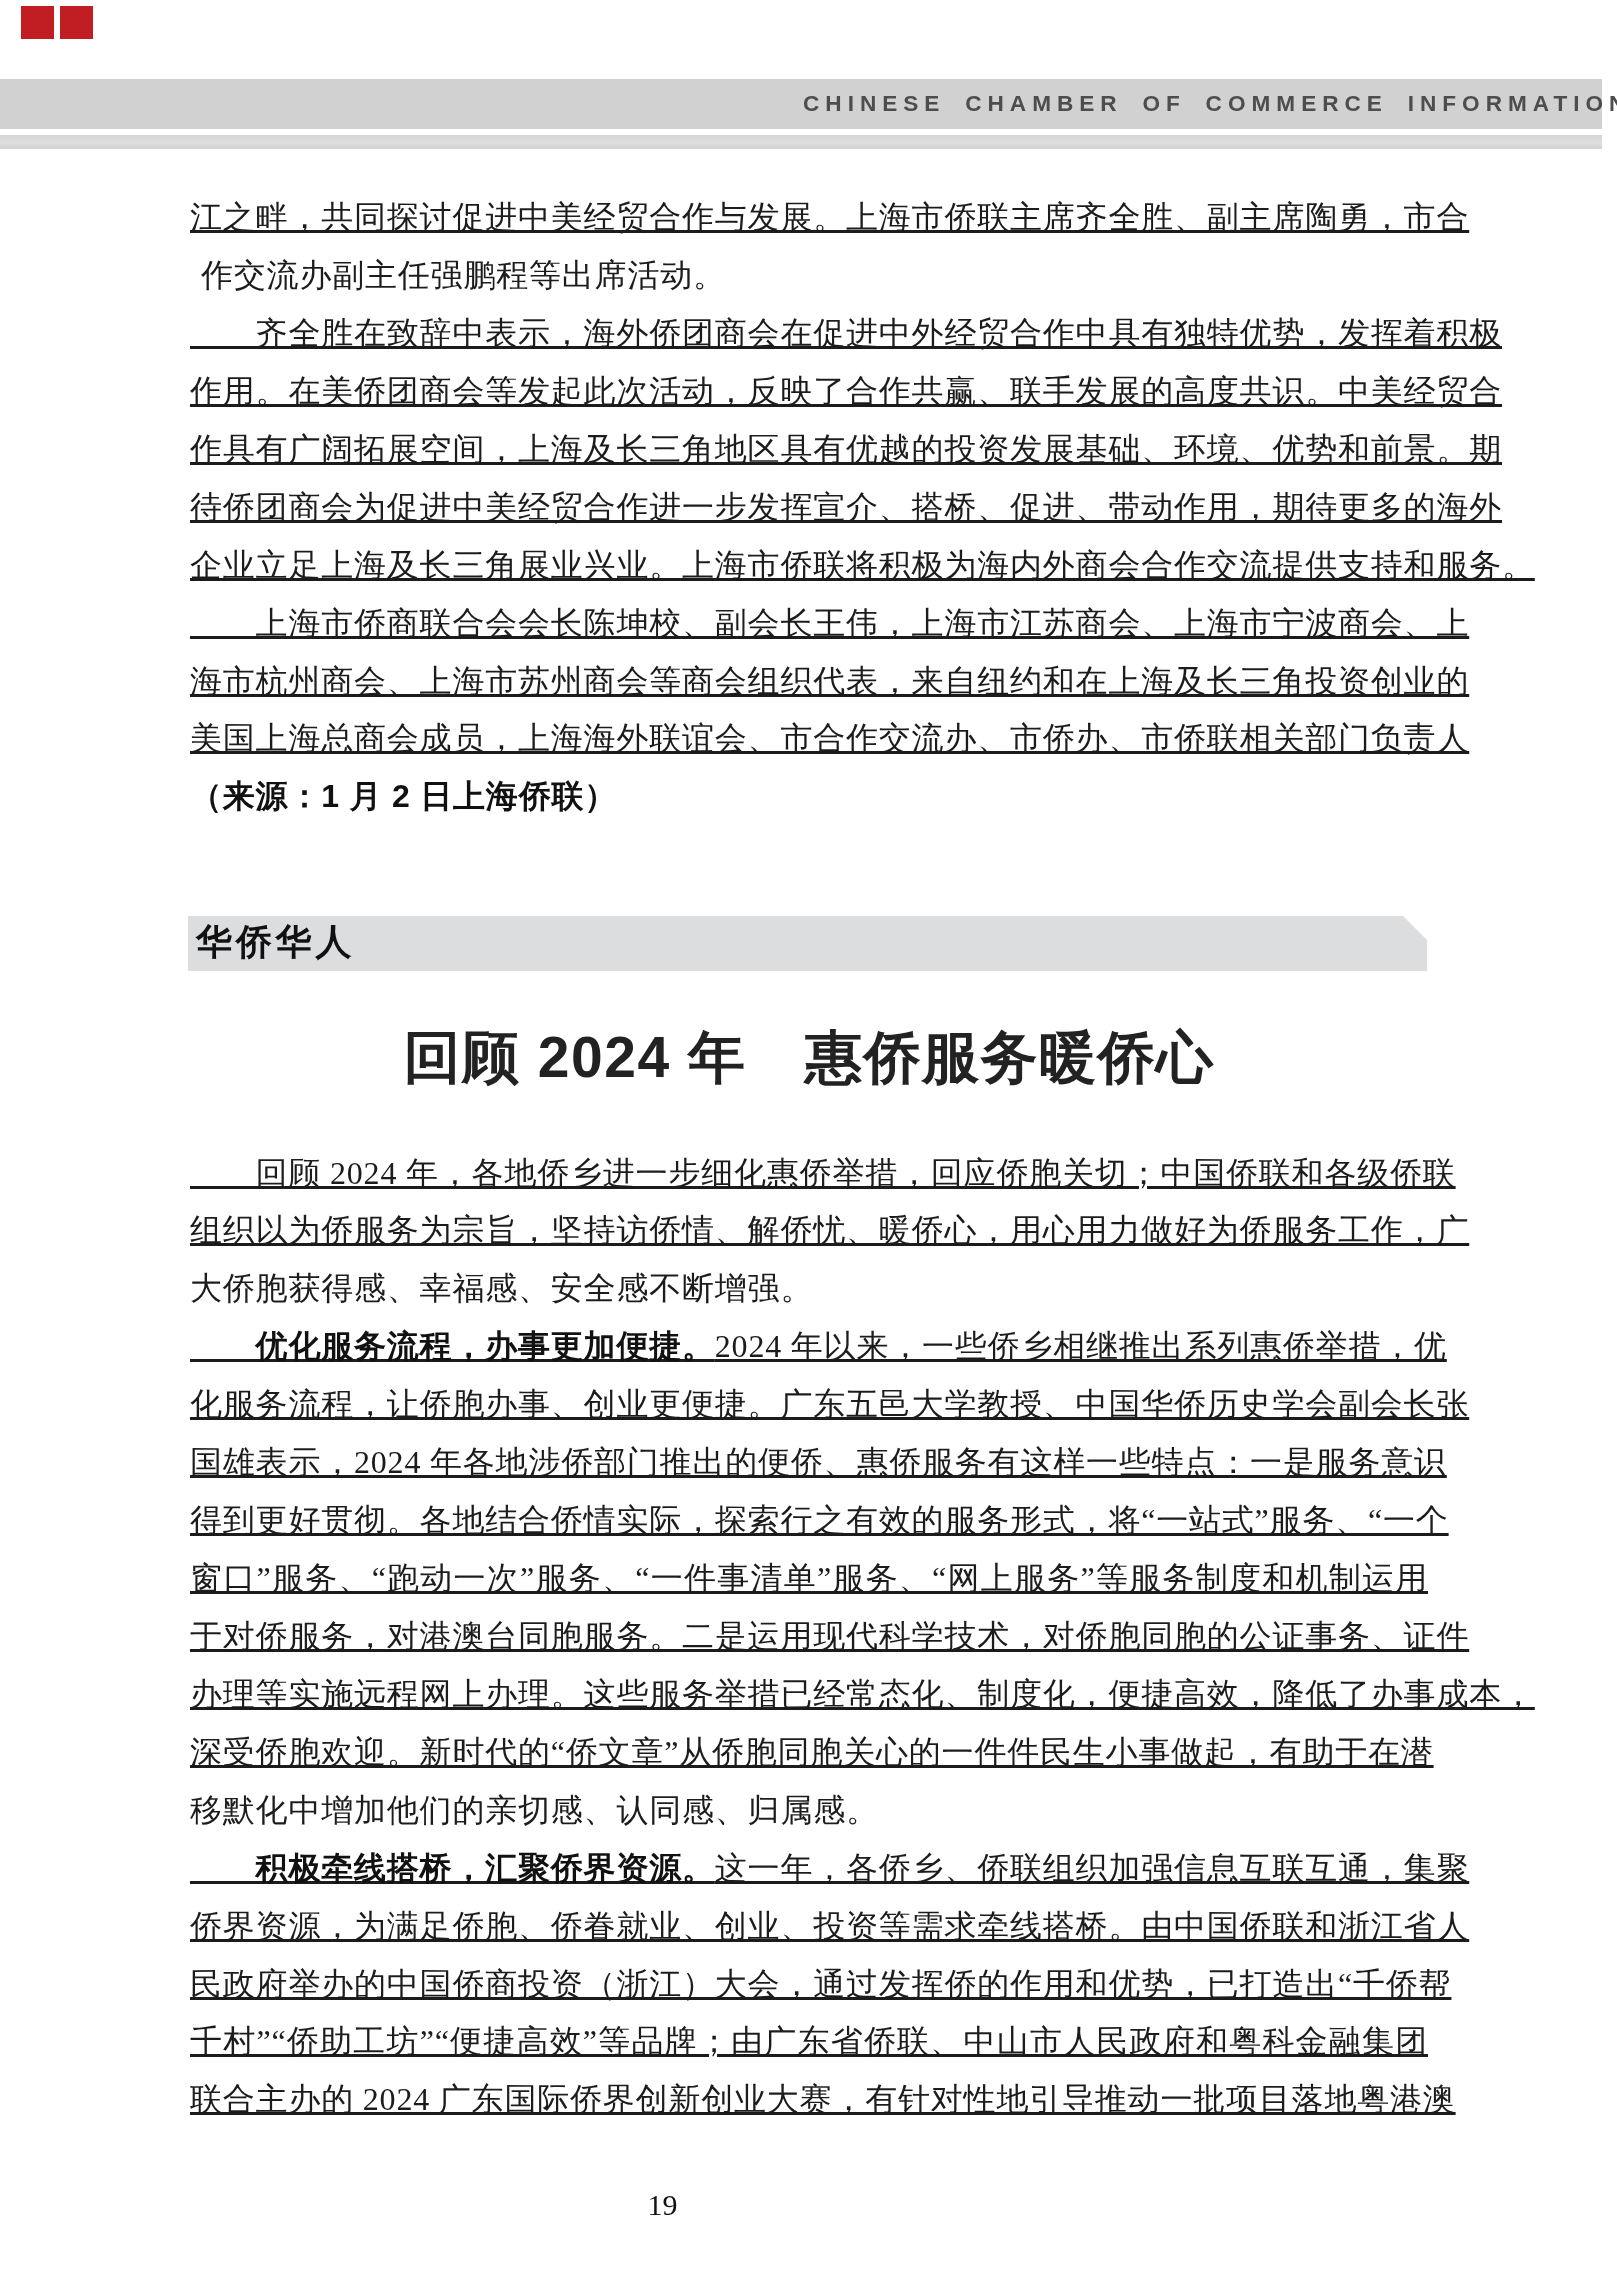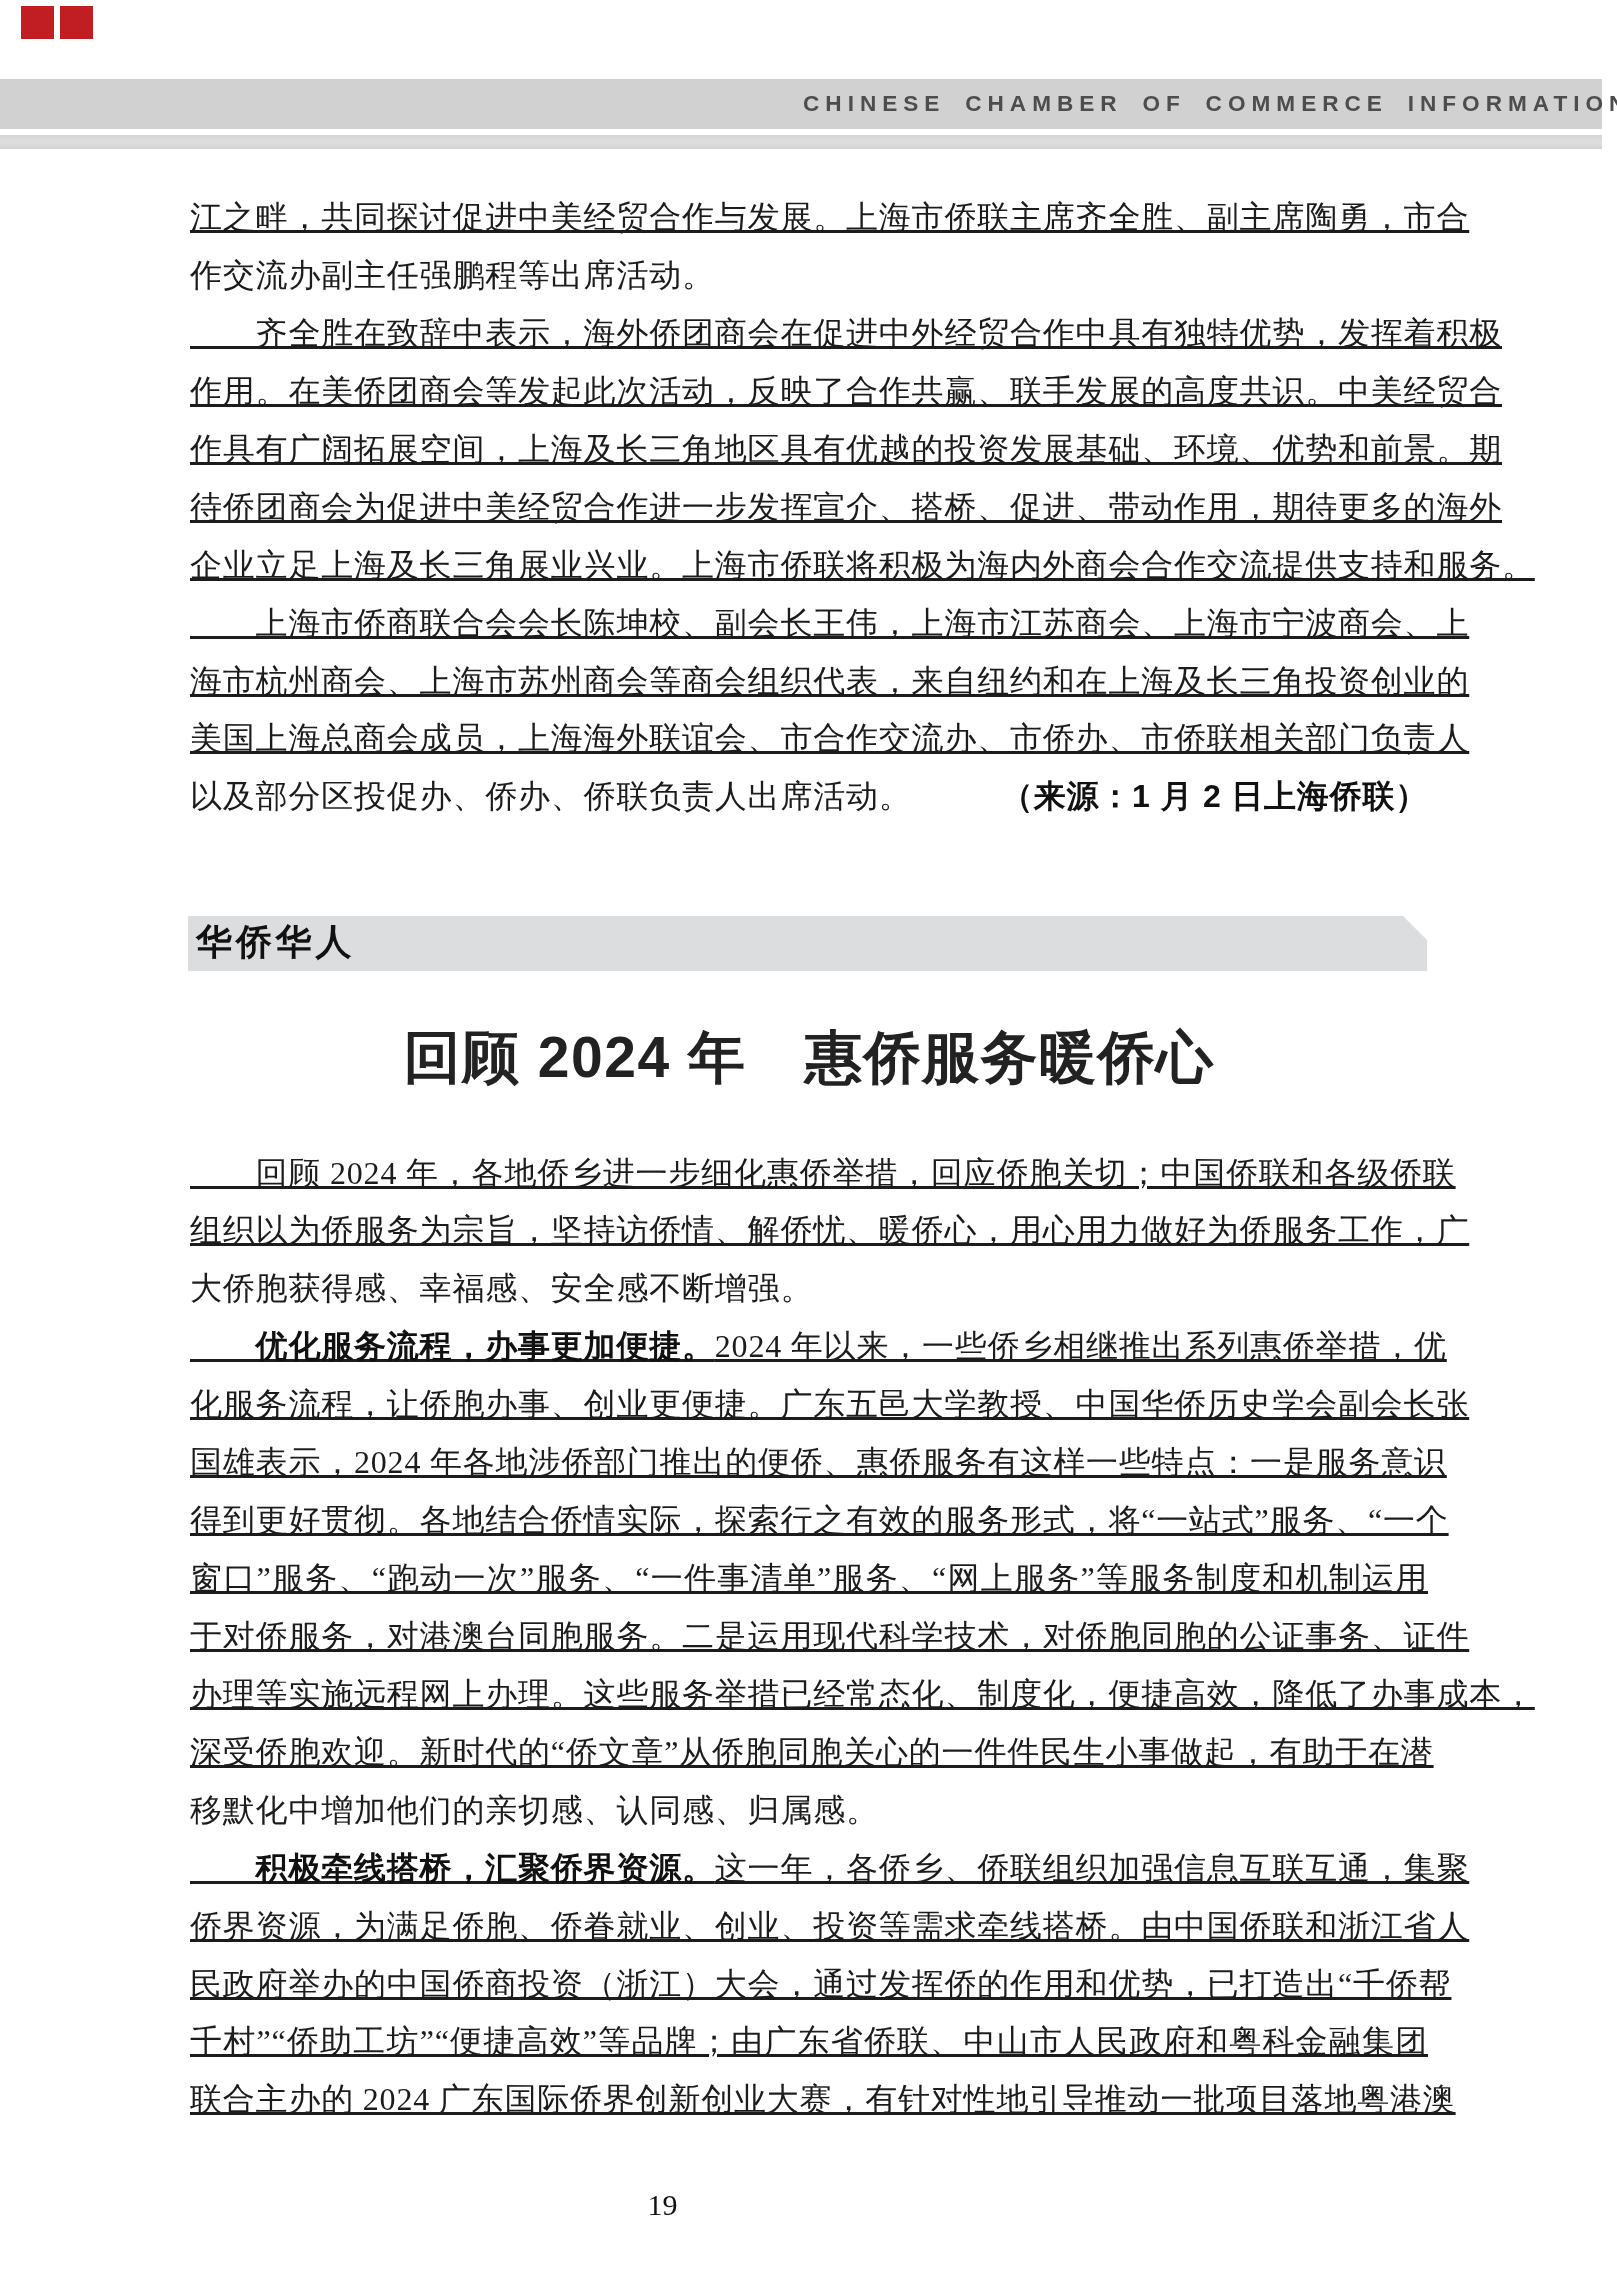--- a/index.html
+++ b/index.html
@@ -62,31 +62,30 @@
 
   <div class="red-sq" id="sq1" style="background: rgb(192, 30, 35);"></div>
   <div class="red-sq" id="sq2" style="background: rgb(192, 30, 35);"></div>
 
   <div id="band-main"></div>
   <div id="band-sub"></div>
   <div id="banner-text">CHINESE CHAMBER OF COMMERCE INFORMATION</div>
 
   <div id="article1-lines">
       <div class="line just" style="top: 188px;">江之畔，共同探讨促进中美经贸合作与发展。上海市侨联主席齐全胜、副主席陶勇，市合</div>
-      <div class="line" style="top: 246px;">作交流办副主任强鹏程等出席活动。</div>
+      <div class="line" style="top: 246px; margin-left: 11px;">作交流办副主任强鹏程等出席活动。</div>
       <div class="line just" style="top: 304px;">　　齐全胜在致辞中表示，海外侨团商会在促进中外经贸合作中具有独特优势，发挥着积极</div>
       <div class="line just" style="top: 362px;">作用。在美侨团商会等发起此次活动，反映了合作共赢、联手发展的高度共识。中美经贸合</div>
       <div class="line just" style="top: 420px;">作具有广阔拓展空间，上海及长三角地区具有优越的投资发展基础、环境、优势和前景。期</div>
       <div class="line just" style="top: 478px;">待侨团商会为促进中美经贸合作进一步发挥宣介、搭桥、促进、带动作用，期待更多的海外</div>
       <div class="line just" style="top: 536px;">企业立足上海及长三角展业兴业。上海市侨联将积极为海内外商会合作交流提供支持和服务。</div>
       <div class="line just" style="top: 594px;">　　上海市侨商联合会会长陈坤校、副会长王伟，上海市江苏商会、上海市宁波商会、上</div>
       <div class="line just" style="top: 652px;">海市杭州商会、上海市苏州商会等商会组织代表，来自纽约和在上海及长三角投资创业的</div>
       <div class="line just" style="top: 709px;">美国上海总商会成员，上海海外联谊会、市合作交流办、市侨办、市侨联相关部门负责人</div>
       <div class="line srcline" style="top: 767px;">
-        <span>以及部分区投促办、侨办、侨联负责人出席活动。</span>
         <span class="src">（来源：1 月 2 日上海侨联）</span>
       </div>
     </div>
 
   <div id="section-bar"></div>
   <div id="section-label">华侨华人</div>
 
   <div id="article-title">回顾 2024 年 惠侨服务暖侨心</div>
 
   <div id="article2-lines">

